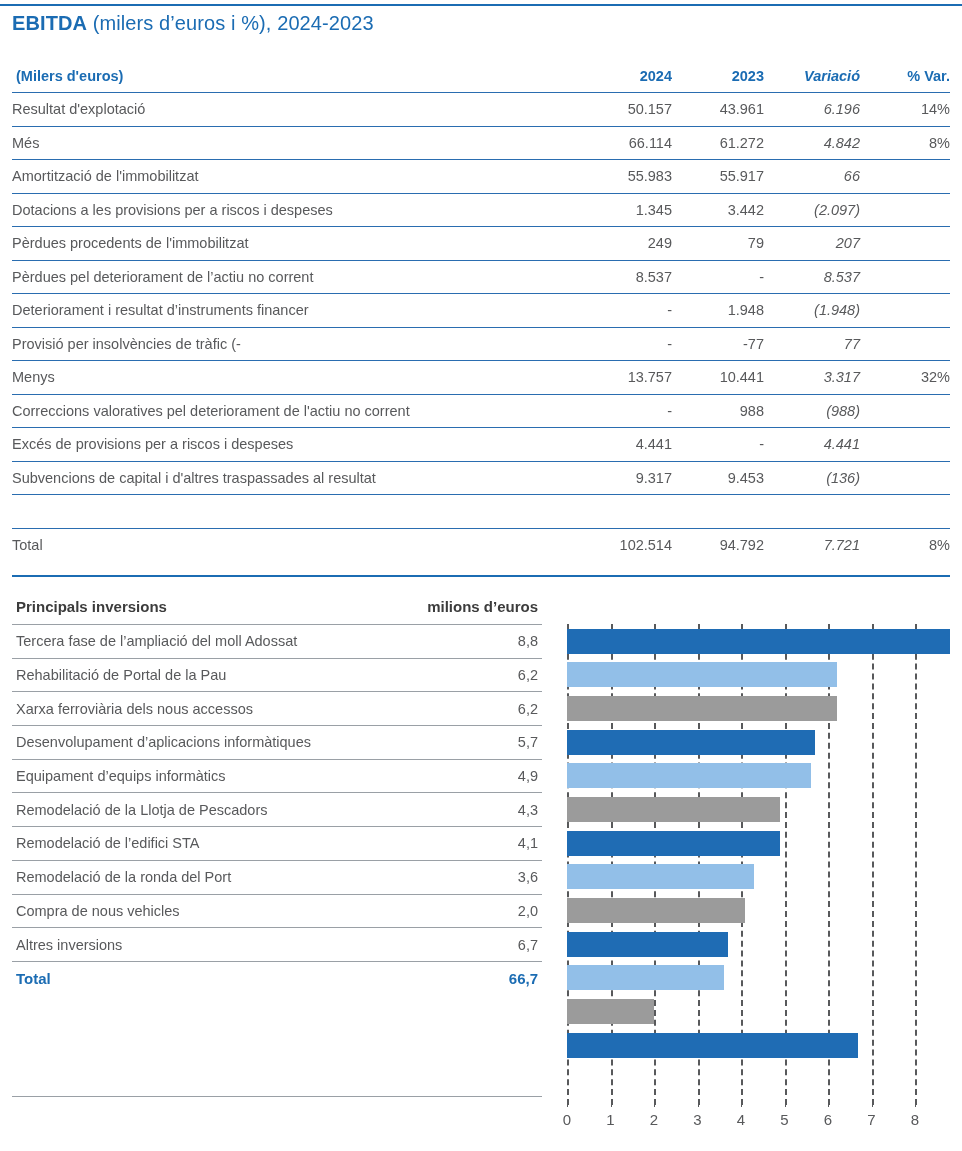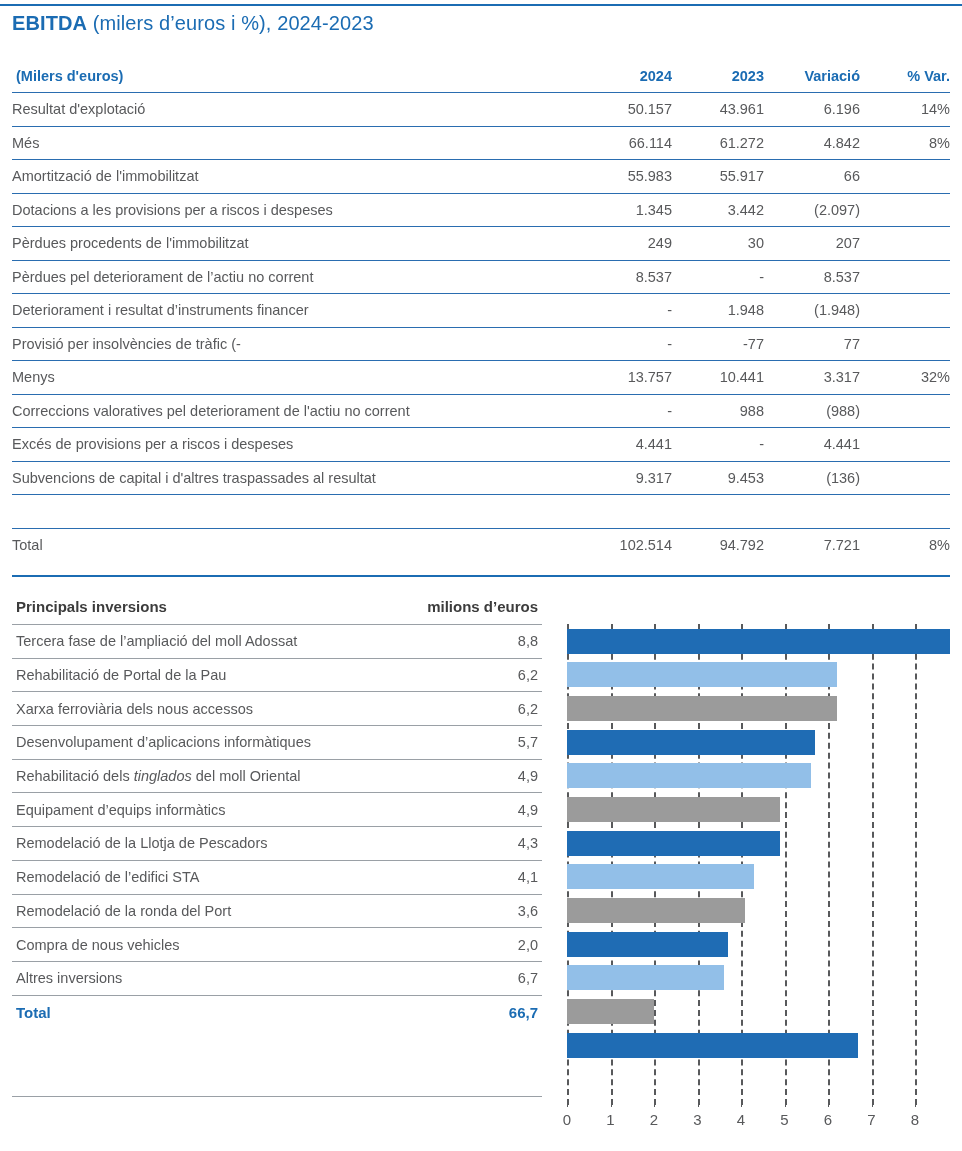--- a/index.html
+++ b/index.html
@@ -29,21 +29,21 @@
     font-size:14.5px;color:#58595b;text-align:right;
     border-top:1px solid #2a6db0;vertical-align:middle;white-space:nowrap;
   }
   .tbl tbody td.lbl{text-align:left;}
   .tbl .hrow th{border:none;}
   .ind0{padding-left:4px;margin-left:28px;}
   .ind1{padding-left:26px;}
   .ind2{padding-left:74px;}
   .c24{width:92px;padding-right:4px;}
   .c23{width:92px;padding-right:4px;}
-  .cvar{width:96px;padding-right:4px;}
+  .cvar{width:96px;padding-right:4px;font-style:italic;}
   .cpct{width:90px;padding-right:6px;}
   tr.blank td{border-top:1px solid #2a6db0;}
   tr.total td{border-top:1px solid #2a6db0;}
   .tbl-bottom{position:absolute;left:12px;top:575px;width:938px;height:2px;background:#1b6cb3;}
 
   
   .lower{position:absolute;left:12px;top:598px;width:938px;}
   .inv-wrap{position:relative;width:938px;}
   .inv-table{position:absolute;left:0;top:0;width:530px;border-collapse:collapse;}
   .inv-table td,.inv-table th{padding:0;}
@@ -124,21 +124,21 @@
         <tr>
           <td class="lbl ind2">Dotacions a les provisions per a riscos i despeses</td>
           <td class="c24">1.345</td>
           <td class="c23">3.442</td>
           <td class="cvar">(2.097)</td>
           <td class="cpct"></td>
         </tr>
         <tr>
           <td class="lbl ind2">Pèrdues procedents de l'immobilitzat</td>
           <td class="c24">249</td>
-          <td class="c23">30</td>
+          <td class="c23">79</td>
           <td class="cvar">207</td>
           <td class="cpct"></td>
         </tr>
         <tr>
           <td class="lbl ind2">Pèrdues pel deteriorament de l’actiu no corrent</td>
           <td class="c24">8.537</td>
           <td class="c23">-</td>
           <td class="cvar">8.537</td>
           <td class="cpct"></td>
         </tr>
@@ -222,24 +222,20 @@
               <td>Rehabilitació de Portal de la Pau</td>
               <td class="amt">6,2</td>
             </tr>
             <tr>
               <td>Xarxa ferroviària dels nous accessos</td>
               <td class="amt">6,2</td>
             </tr>
             <tr>
               <td>Desenvolupament d’aplicacions informàtiques</td>
               <td class="amt">5,7</td>
-            </tr>
-            <tr>
-              <td>Rehabilitació dels <em class="it">tinglados</em> del moll Oriental</td>
-              <td class="amt">4,9</td>
             </tr>
             <tr>
               <td>Equipament d’equips informàtics</td>
               <td class="amt">4,9</td>
             </tr>
             <tr>
               <td>Remodelació de la Llotja de Pescadors</td>
               <td class="amt">4,3</td>
             </tr>
             <tr>

